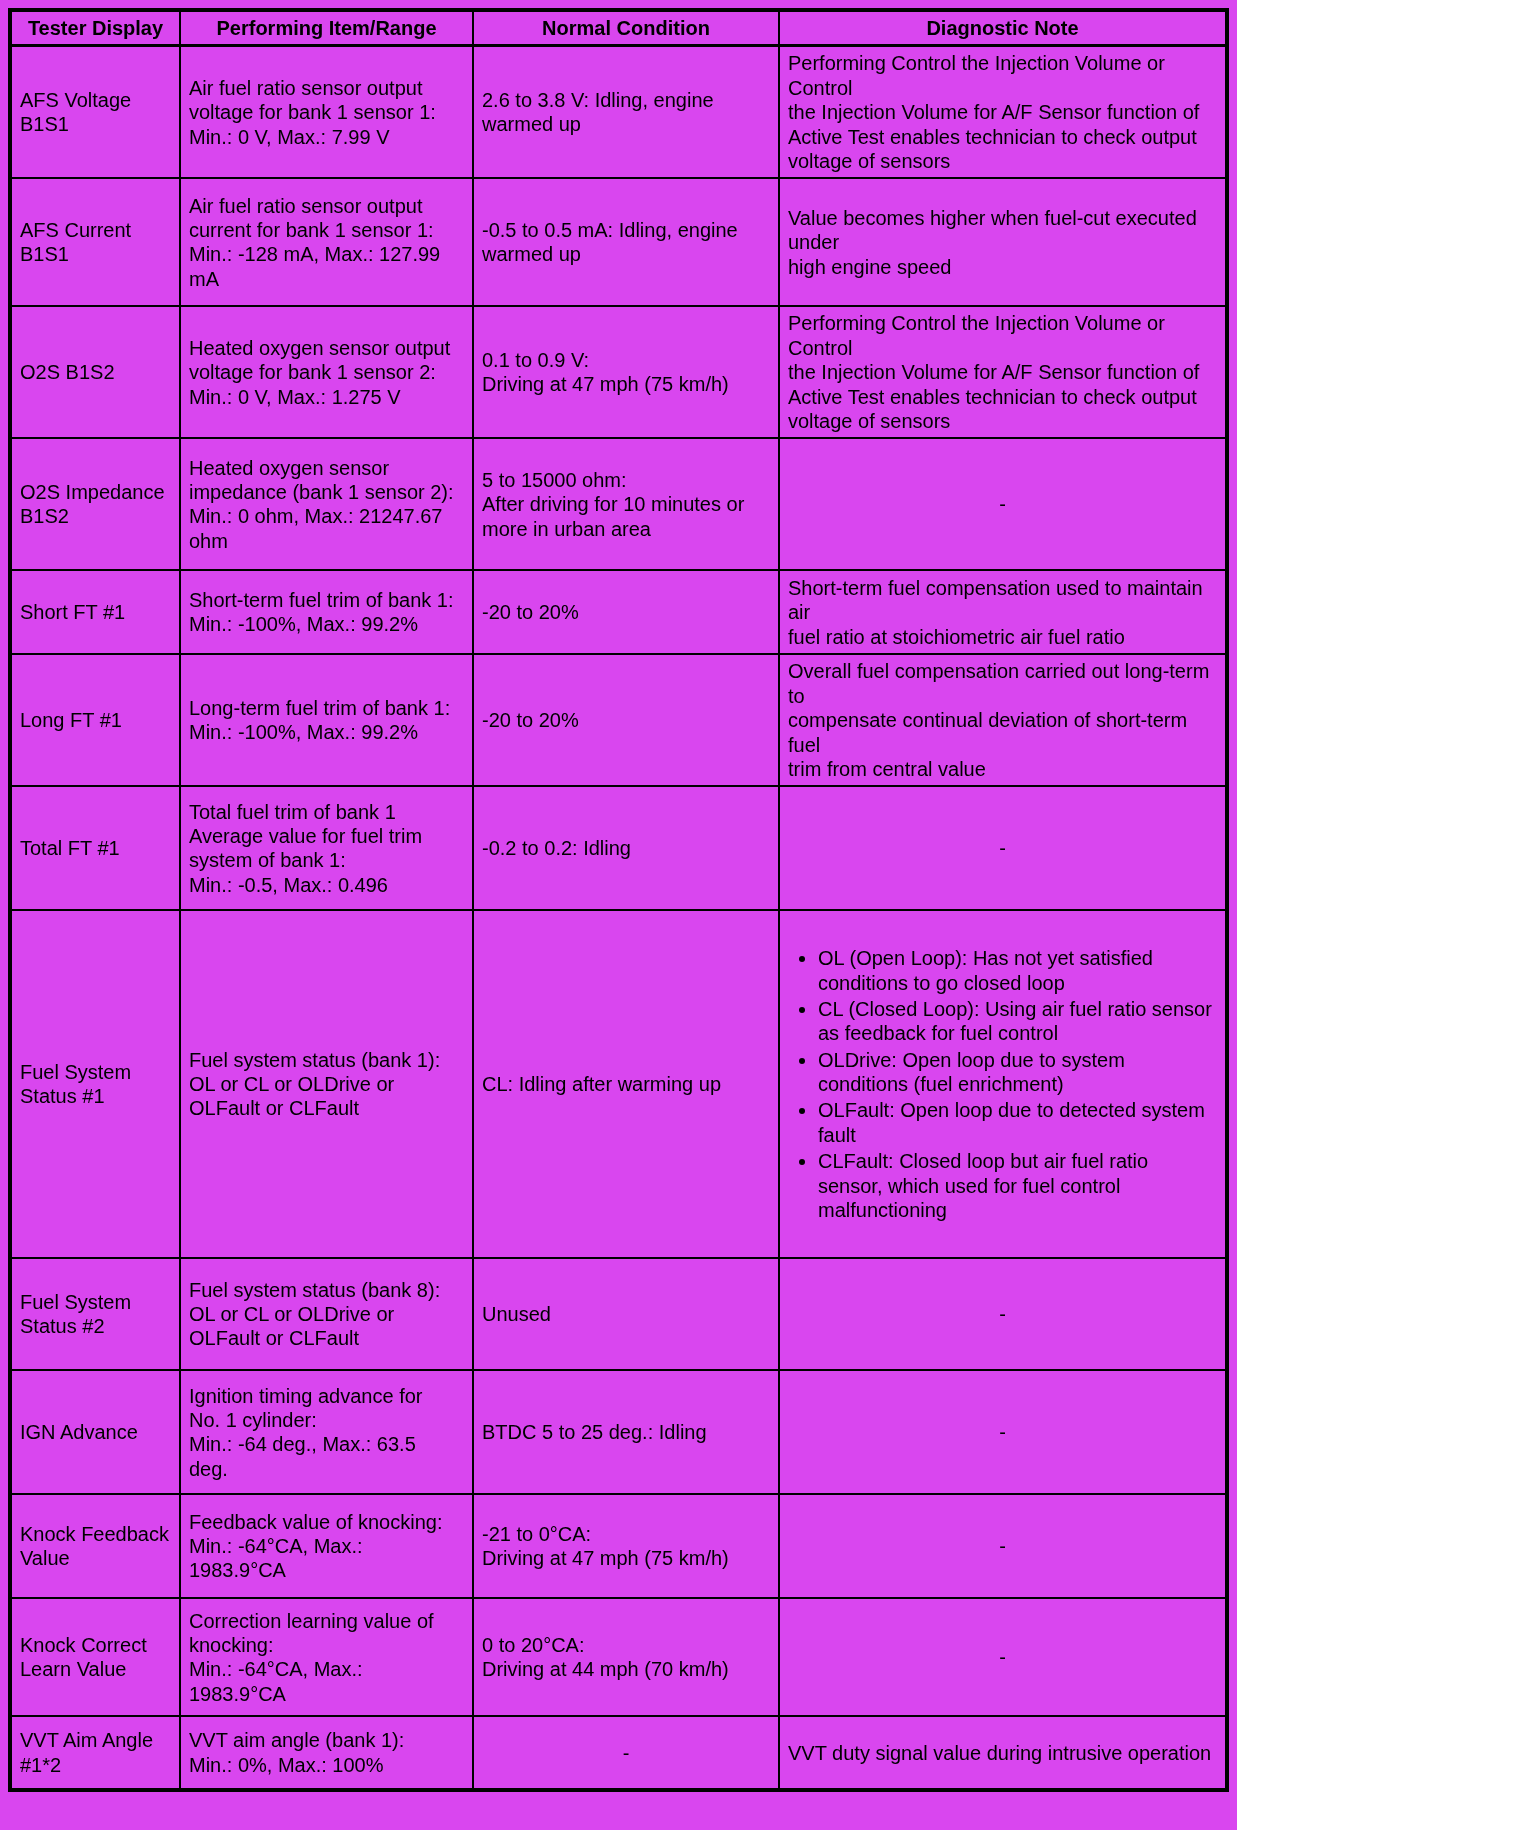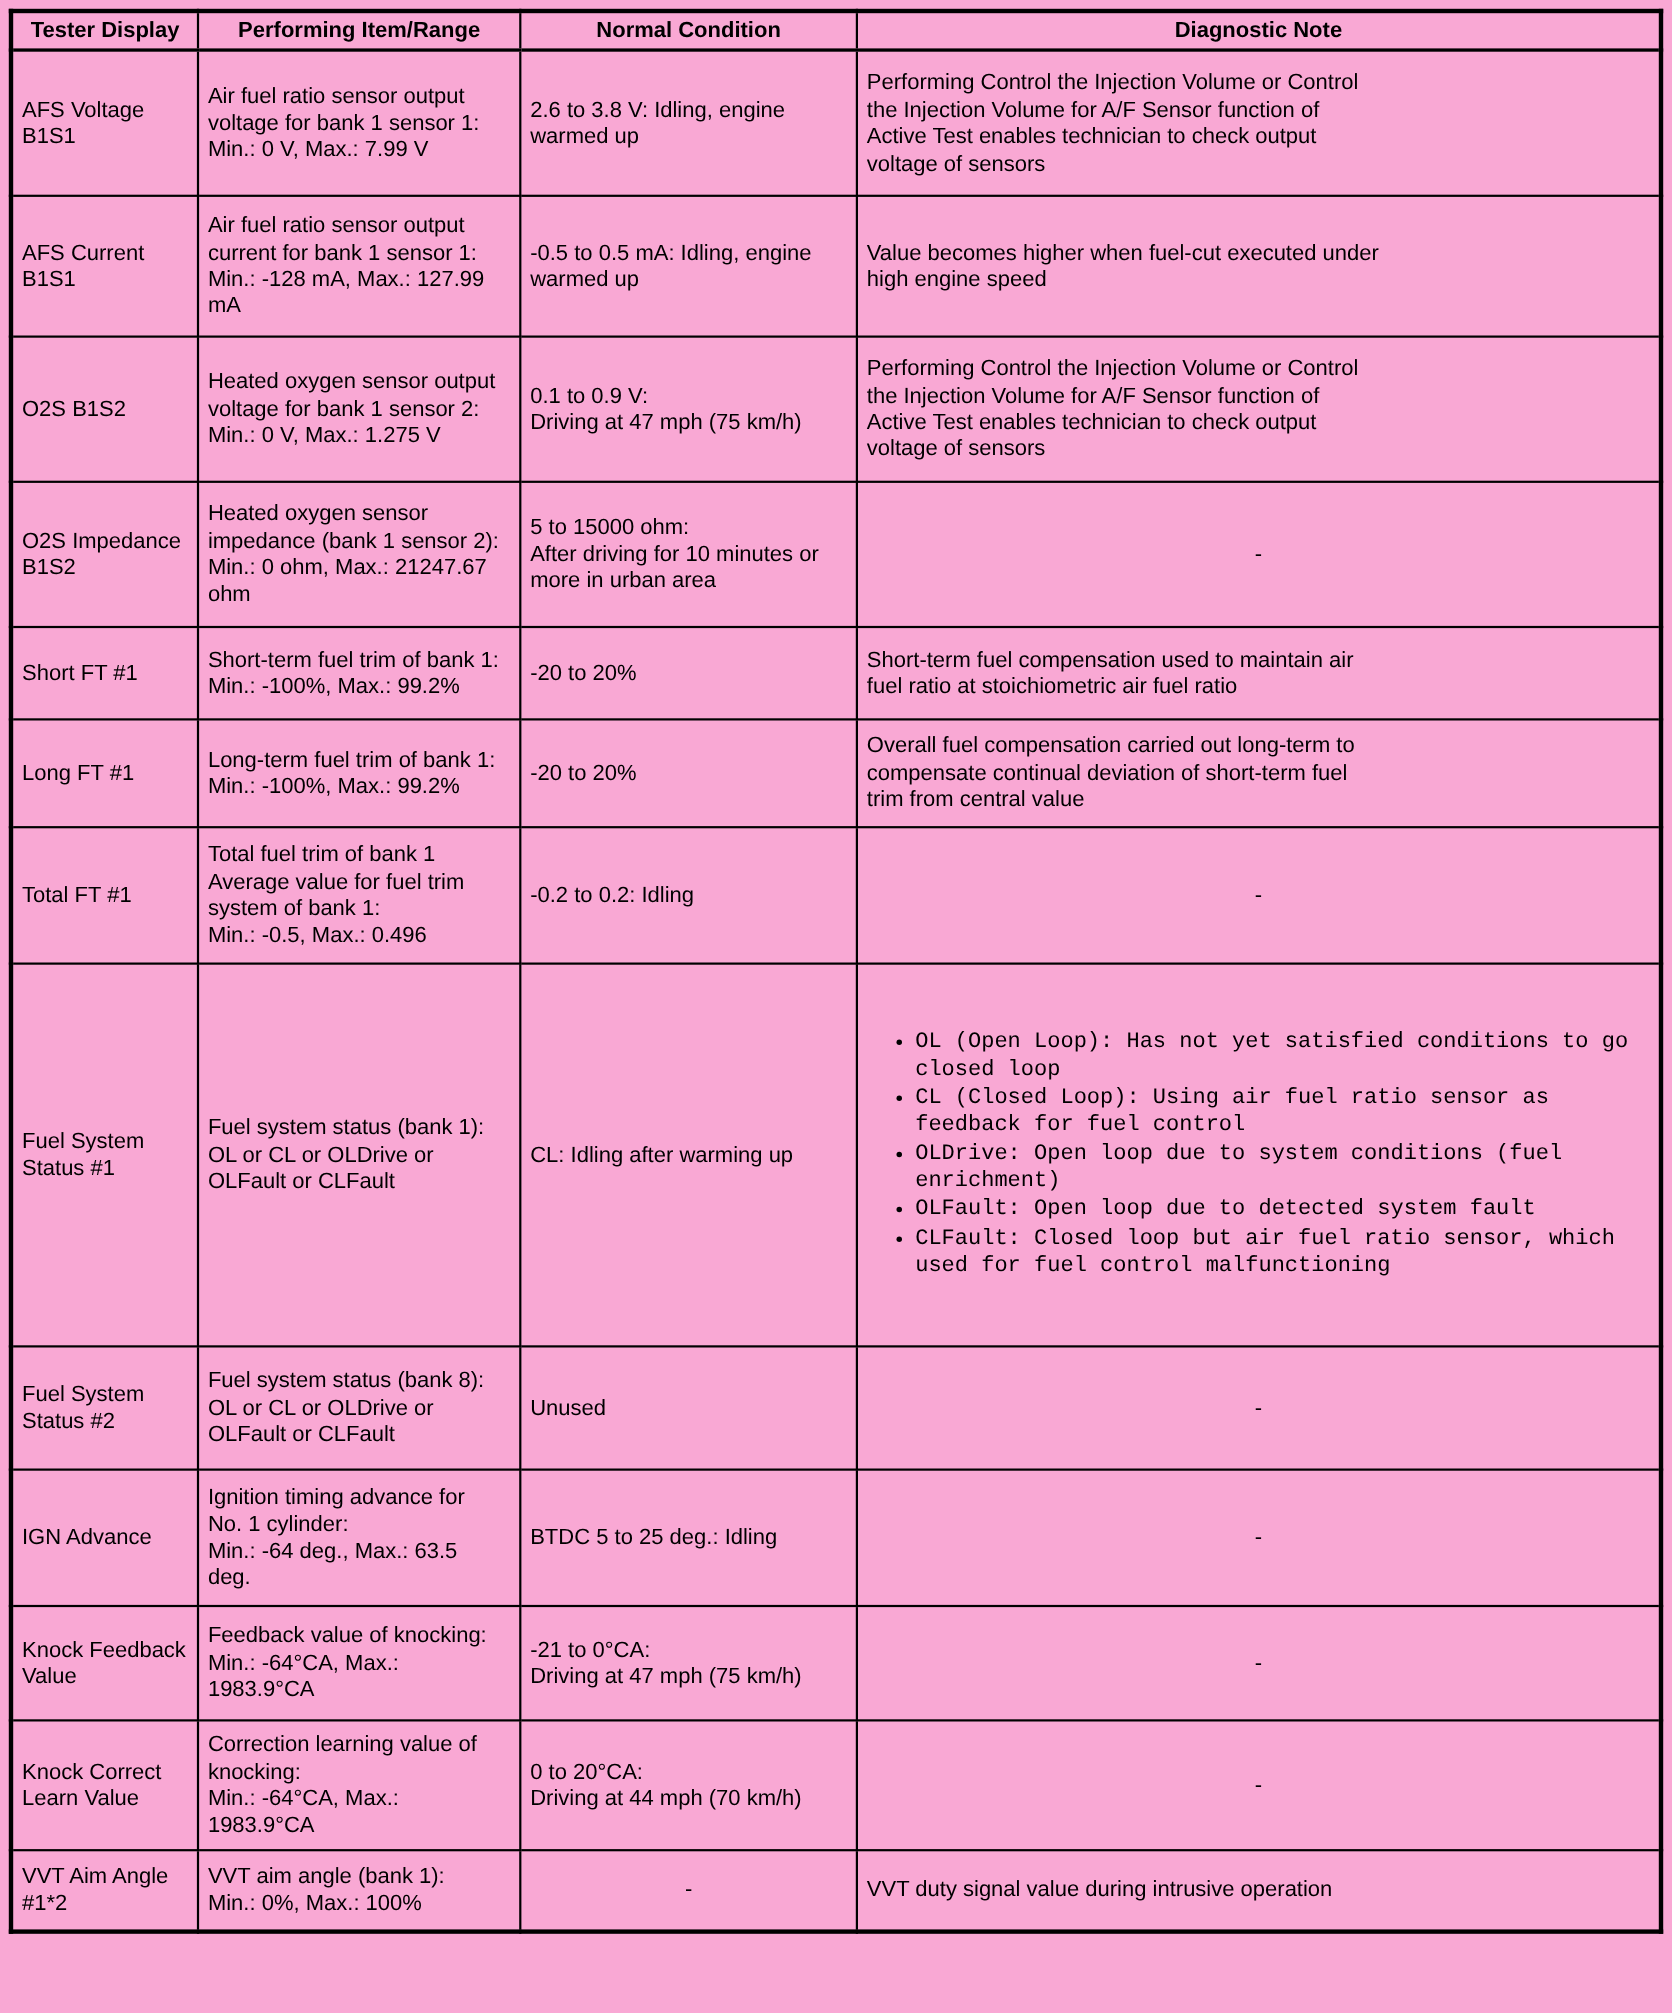--- a/index.html
+++ b/index.html
@@ -1,25 +1,25 @@
 <!DOCTYPE html>
 <html><head>
 <meta charset="utf-8">
 <style>
   html, body {
     margin: 0;
     padding: 0;
     background: #ffffff;
   }
   .page {
-    width: 1520px;
+    width: 1237px;
     height: 1830px;
     box-sizing: border-box;
     padding: 8px;
-    background: #f9a8d4;
+    background: #d946ef;
     color: #000000;
     font-family: "Liberation Sans", "DejaVu Sans", sans-serif;
   }
   table.diag {
     border-collapse: collapse;
     width: 100%;
     table-layout: fixed;
     border: 4px solid #000000;
   }
   th, td {
@@ -48,23 +48,22 @@
     white-space: normal;
   }
   td.bullets {
     white-space: normal;
   }
   td ul {
     margin: 0;
     padding-left: 30px;
   }
   td ul li {
-    margin: 2px 14px;
+    margin: 2px 0;
     list-style-type: disc;
-    font-family: Liberation Mono, monospace;
   }
 </style>
 </head>
 <body>
 
 <div class="page">
   <table class="diag">
     <colgroup>
       <col style="width:170px">
       <col style="width:293px">

